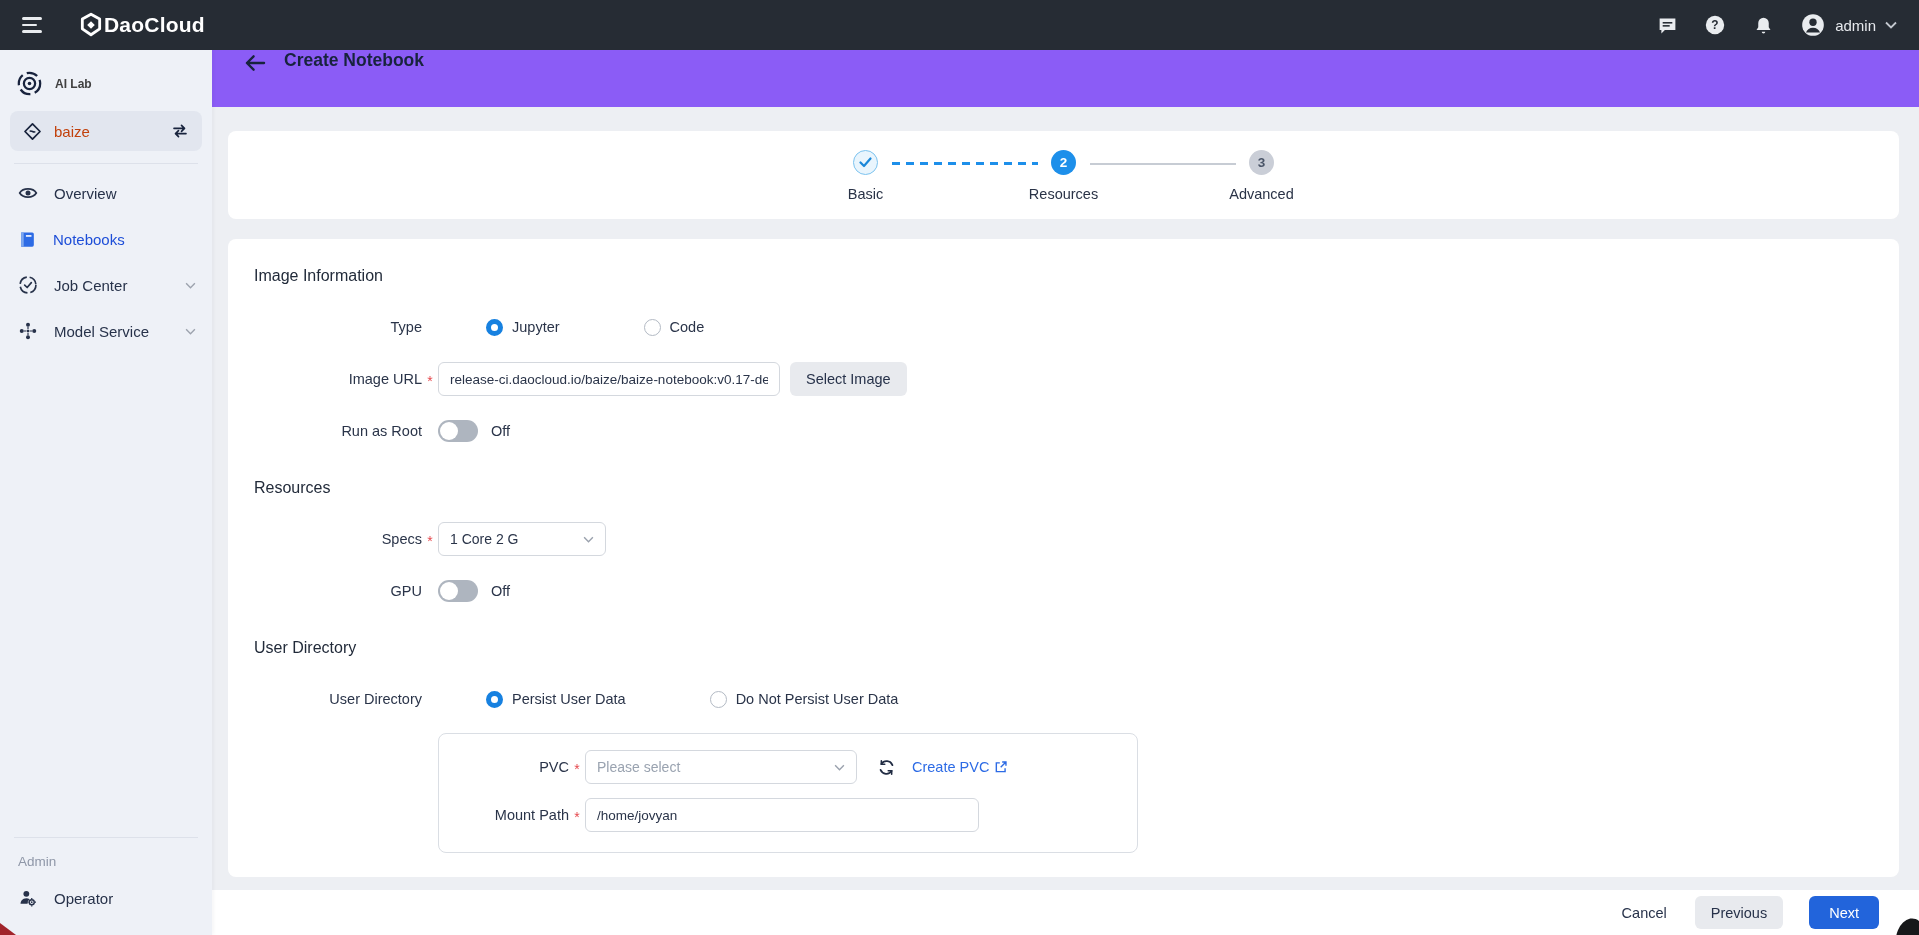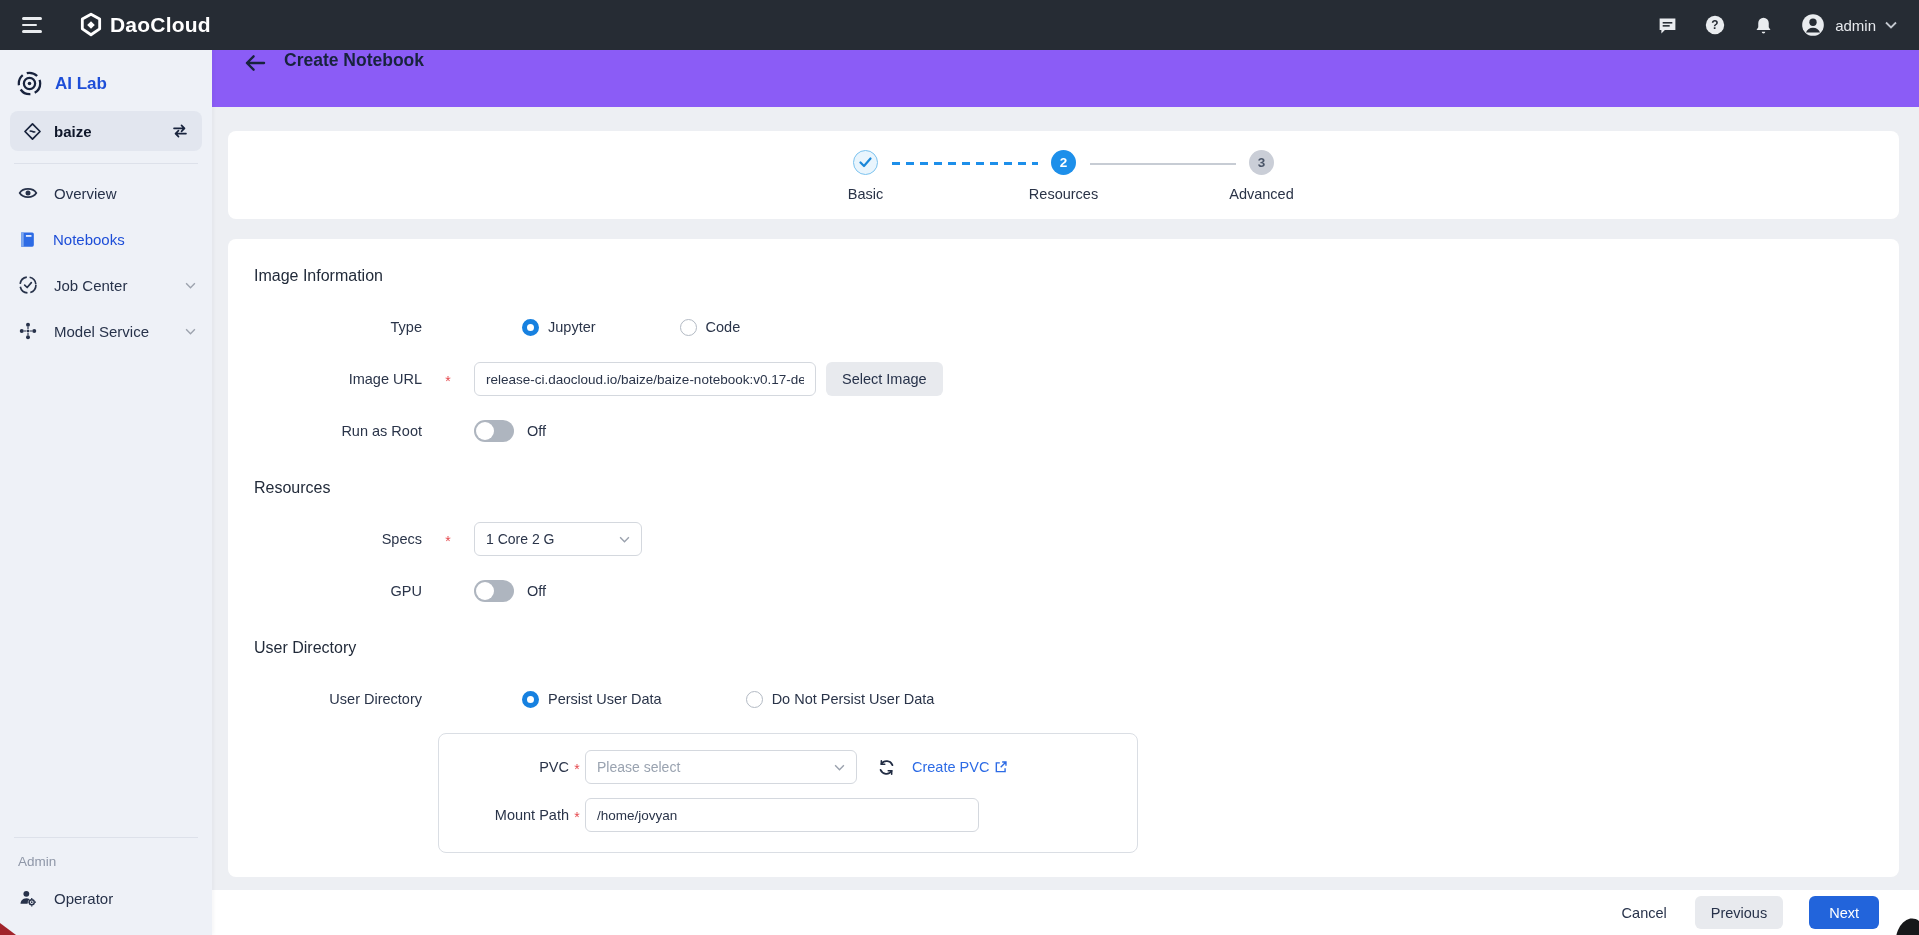--- a/index.html
+++ b/index.html
@@ -13,38 +13,38 @@
   .top-header {
     position:absolute; top:0; left:0; width:1919px; height:50px;
     background:#262c34; display:flex; align-items:center; z-index:30;
     padding:0 22px;
   }
   .hamburger { width:22px; display:flex; flex-direction:column; gap:4px; cursor:pointer; margin-right:34px; }
   .hamburger span { height:2.5px; background:#e9ecef; border-radius:2px; }
   .hamburger span:nth-child(1){ width:20px; }
   .hamburger span:nth-child(2){ width:15px; }
   .hamburger span:nth-child(3){ width:20px; }
-  .brand { display:flex; align-items:center; gap:6px; }
+  .brand { display:flex; align-items:center; gap:0; }
   .brand-name { color:#fff; font-size:21px; font-weight:bold; letter-spacing:.2px; }
   .header-right { margin-left:auto; display:flex; align-items:center; gap:26px; }
   .hicon { width:22px; height:22px; display:flex; align-items:center; justify-content:center; cursor:pointer; }
   .user-chip { display:flex; align-items:center; gap:9px; cursor:pointer; color:#e6e9ed; font-size:15px; }
   
   .sidebar {
     position:absolute; top:50px; left:0; width:212px; bottom:0;
     background:#eef1f7; display:flex; flex-direction:column; z-index:20;
     box-shadow:1px 0 4px rgba(30,40,70,.06); padding-top:10px;
   }
   .side-app { display:flex; align-items:center; gap:12px; padding:10px 16px 12px 16px; }
-  .side-app-label { font-size:17px; font-weight:bold; color:#1d4ed8; }
+  .side-app-label { font-size:12px; font-weight:bold; color:#404040; }
   .workspace {
     margin:2px 10px 6px 10px; background:#e2e6ef; border-radius:8px;
     height:40px; display:flex; align-items:center; padding:0 13px; cursor:pointer;
   }
-  .workspace-label { font-size:15px; font-weight:bold; color:#0f172a; margin-left:12px; }
+  .workspace-label { font-size:15px; font-weight:normal; color:#c2410c; margin-left:12px; }
   .workspace .spacer { flex:1; }
   .side-divider { height:1px; background:#dde1ea; margin:6px 14px; }
   .nav-item {
     height:46px; display:flex; align-items:center; padding:0 16px 0 18px;
     cursor:pointer; font-size:15px; color:#27324a;
   }
   .nav-item .nav-label { margin-left:16px; }
   .nav-item.active { color:#1d4ed8; }
   .nav-item .chev { margin-left:auto; opacity:.55; }
   .side-bottom { margin-top:auto; padding-bottom:14px; }
@@ -70,21 +70,21 @@
   .step-active .step-circle { background:#1d8fea; color:#fff; }
   .step-pending .step-circle { background:#caced7; color:#4a5568; }
   .step-label { margin-top:11px; font-size:14.5px; color:#2a3347; white-space:nowrap; }
   .connector { width:146px; height:3px; margin:12px 13px 0 13px; }
   .connector.dashed { background:repeating-linear-gradient(90deg,#1d8fea 0 8px,transparent 8px 14px); }
   .connector.solid { background:#c7ccd4; height:2px; margin-top:13px; }
   
   .card-form { margin:20px 20px 0 16px; height:638px; padding:22px 26px; overflow:hidden; }
   .section-title { font-size:16px; font-weight:500; color:#222b3a; margin:6px 0 24px 0; }
   .section-title.mt { margin-top:30px; }
-  .form-row { display:flex; align-items:center; margin-bottom:16px; min-height:36px;gap:18px; }
+  .form-row { display:flex; align-items:center; margin-bottom:16px; min-height:36px; }
   .flabel { width:168px; text-align:right; font-size:14.5px; color:#2a3449; }
   .req { width:16px; text-align:center; color:#e5484d; font-size:14px; padding-top:3px; }
   .ctrl { display:flex; align-items:center; }
   
   .radio-opt { display:flex; align-items:center; margin-right:36px; cursor:pointer;padding-left:48px; }
   .radio { width:17px; height:17px; border-radius:50%; background:#fff; }
   .radio.on { border:5px solid #1781e0; }
   .radio.off { border:1.5px solid #b3bac4; }
   .radio-text { margin-left:9px; font-size:14.5px; color:#2a3449; }
   

